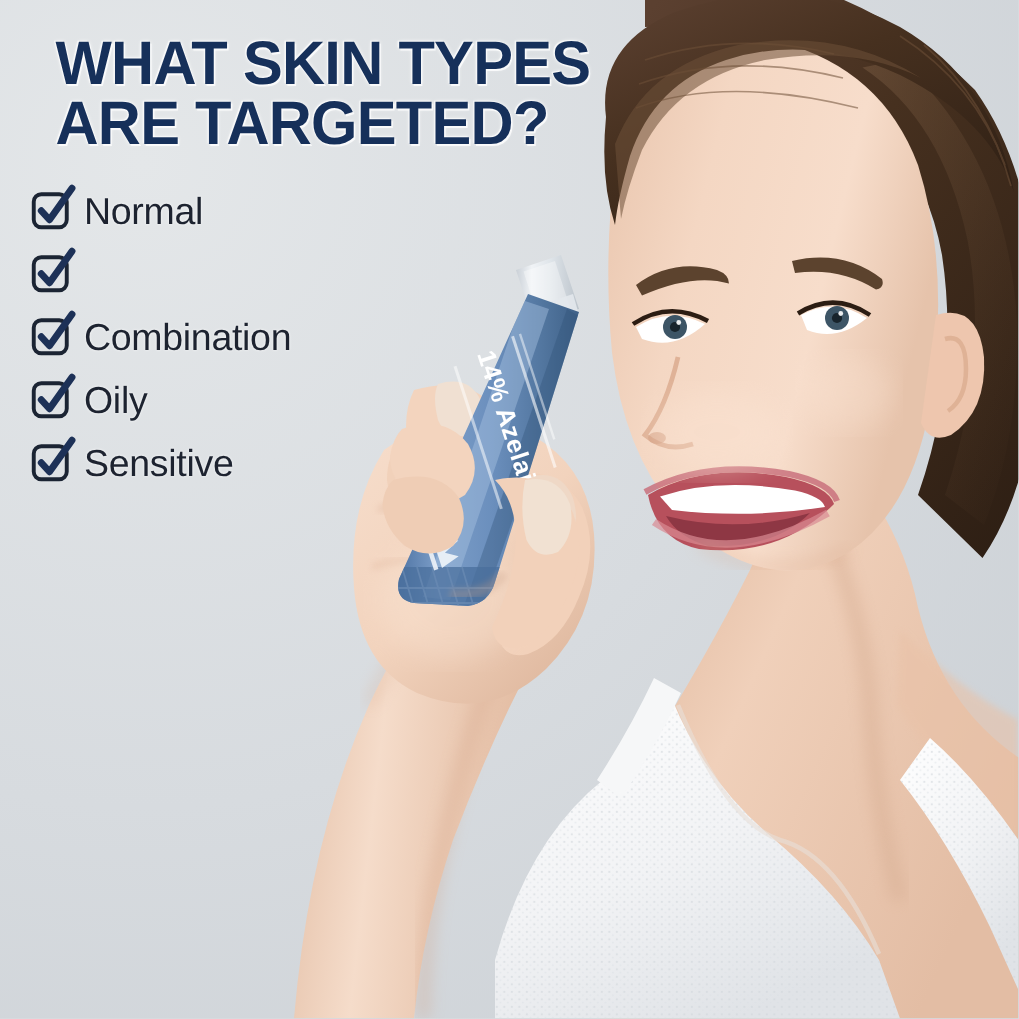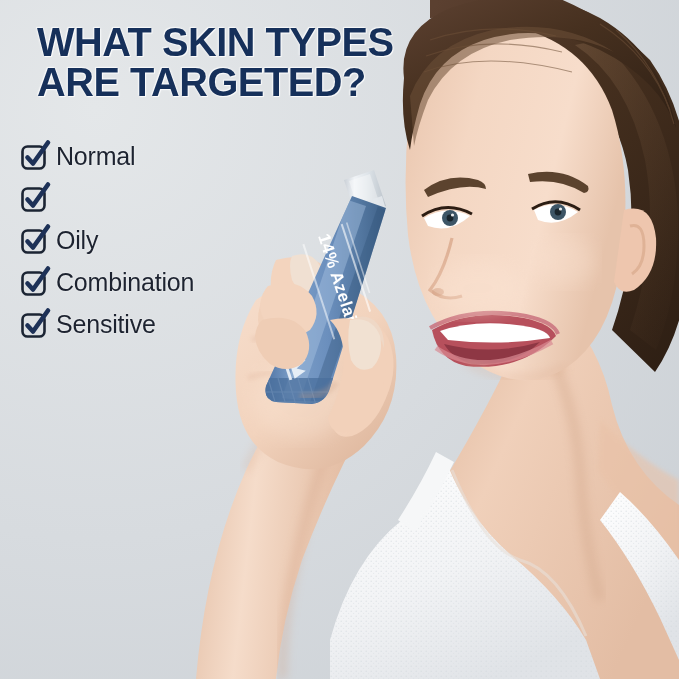--- a/index.html
+++ b/index.html
@@ -51,21 +51,21 @@
 
   
   #checklist {
     position:absolute;
     left:20px; top:128px;
     z-index:40;
     width:260px;
   }
   .check-row {
     display:flex;
-    align-items:flex-end;
+    align-items:flex-start;
     height:42px;
   }
   .cbox {
     position:relative;
     width:25px; height:25px;
     flex:0 0 25px;
     margin-right:11px;
   }
   .cbox svg { position:absolute; left:-2px; top:-7px; width:34px; height:34px; overflow:visible; }
   .clabel {
@@ -340,31 +340,31 @@
       </span>
     </div>
 
     <div class="check-row">
       <span class="cbox">
         <svg viewBox="0 0 34 34">
           <rect x="4.5" y="8.5" width="22" height="22" rx="5" ry="5" fill="none" stroke="#1b2433" stroke-width="2.6"></rect>
           <path d="M9.5 19.5 L15 25.5 L30 4.5" fill="none" stroke="#1d3157" stroke-width="4.6" stroke-linecap="round" stroke-linejoin="round"></path>
         </svg>
       </span>
+      <span class="clabel">Combination</span>
+    </div>
+
+    <div class="check-row">
+      <span class="cbox">
+        <svg viewBox="0 0 34 34">
+          <rect x="4.5" y="8.5" width="22" height="22" rx="5" ry="5" fill="none" stroke="#1b2433" stroke-width="2.6"></rect>
+          <path d="M9.5 19.5 L15 25.5 L30 4.5" fill="none" stroke="#1d3157" stroke-width="4.6" stroke-linecap="round" stroke-linejoin="round"></path>
+        </svg>
+      </span>
       <span class="clabel">Oily</span>
-    </div>
-
-    <div class="check-row">
-      <span class="cbox">
-        <svg viewBox="0 0 34 34">
-          <rect x="4.5" y="8.5" width="22" height="22" rx="5" ry="5" fill="none" stroke="#1b2433" stroke-width="2.6"></rect>
-          <path d="M9.5 19.5 L15 25.5 L30 4.5" fill="none" stroke="#1d3157" stroke-width="4.6" stroke-linecap="round" stroke-linejoin="round"></path>
-        </svg>
-      </span>
-      <span class="clabel">Combination</span>
     </div>
 
     <div class="check-row">
       <span class="cbox">
         <svg viewBox="0 0 34 34">
           <rect x="4.5" y="8.5" width="22" height="22" rx="5" ry="5" fill="none" stroke="#1b2433" stroke-width="2.6"></rect>
           <path d="M9.5 19.5 L15 25.5 L30 4.5" fill="none" stroke="#1d3157" stroke-width="4.6" stroke-linecap="round" stroke-linejoin="round"></path>
         </svg>
       </span>
       <span class="clabel">Sensitive</span>

